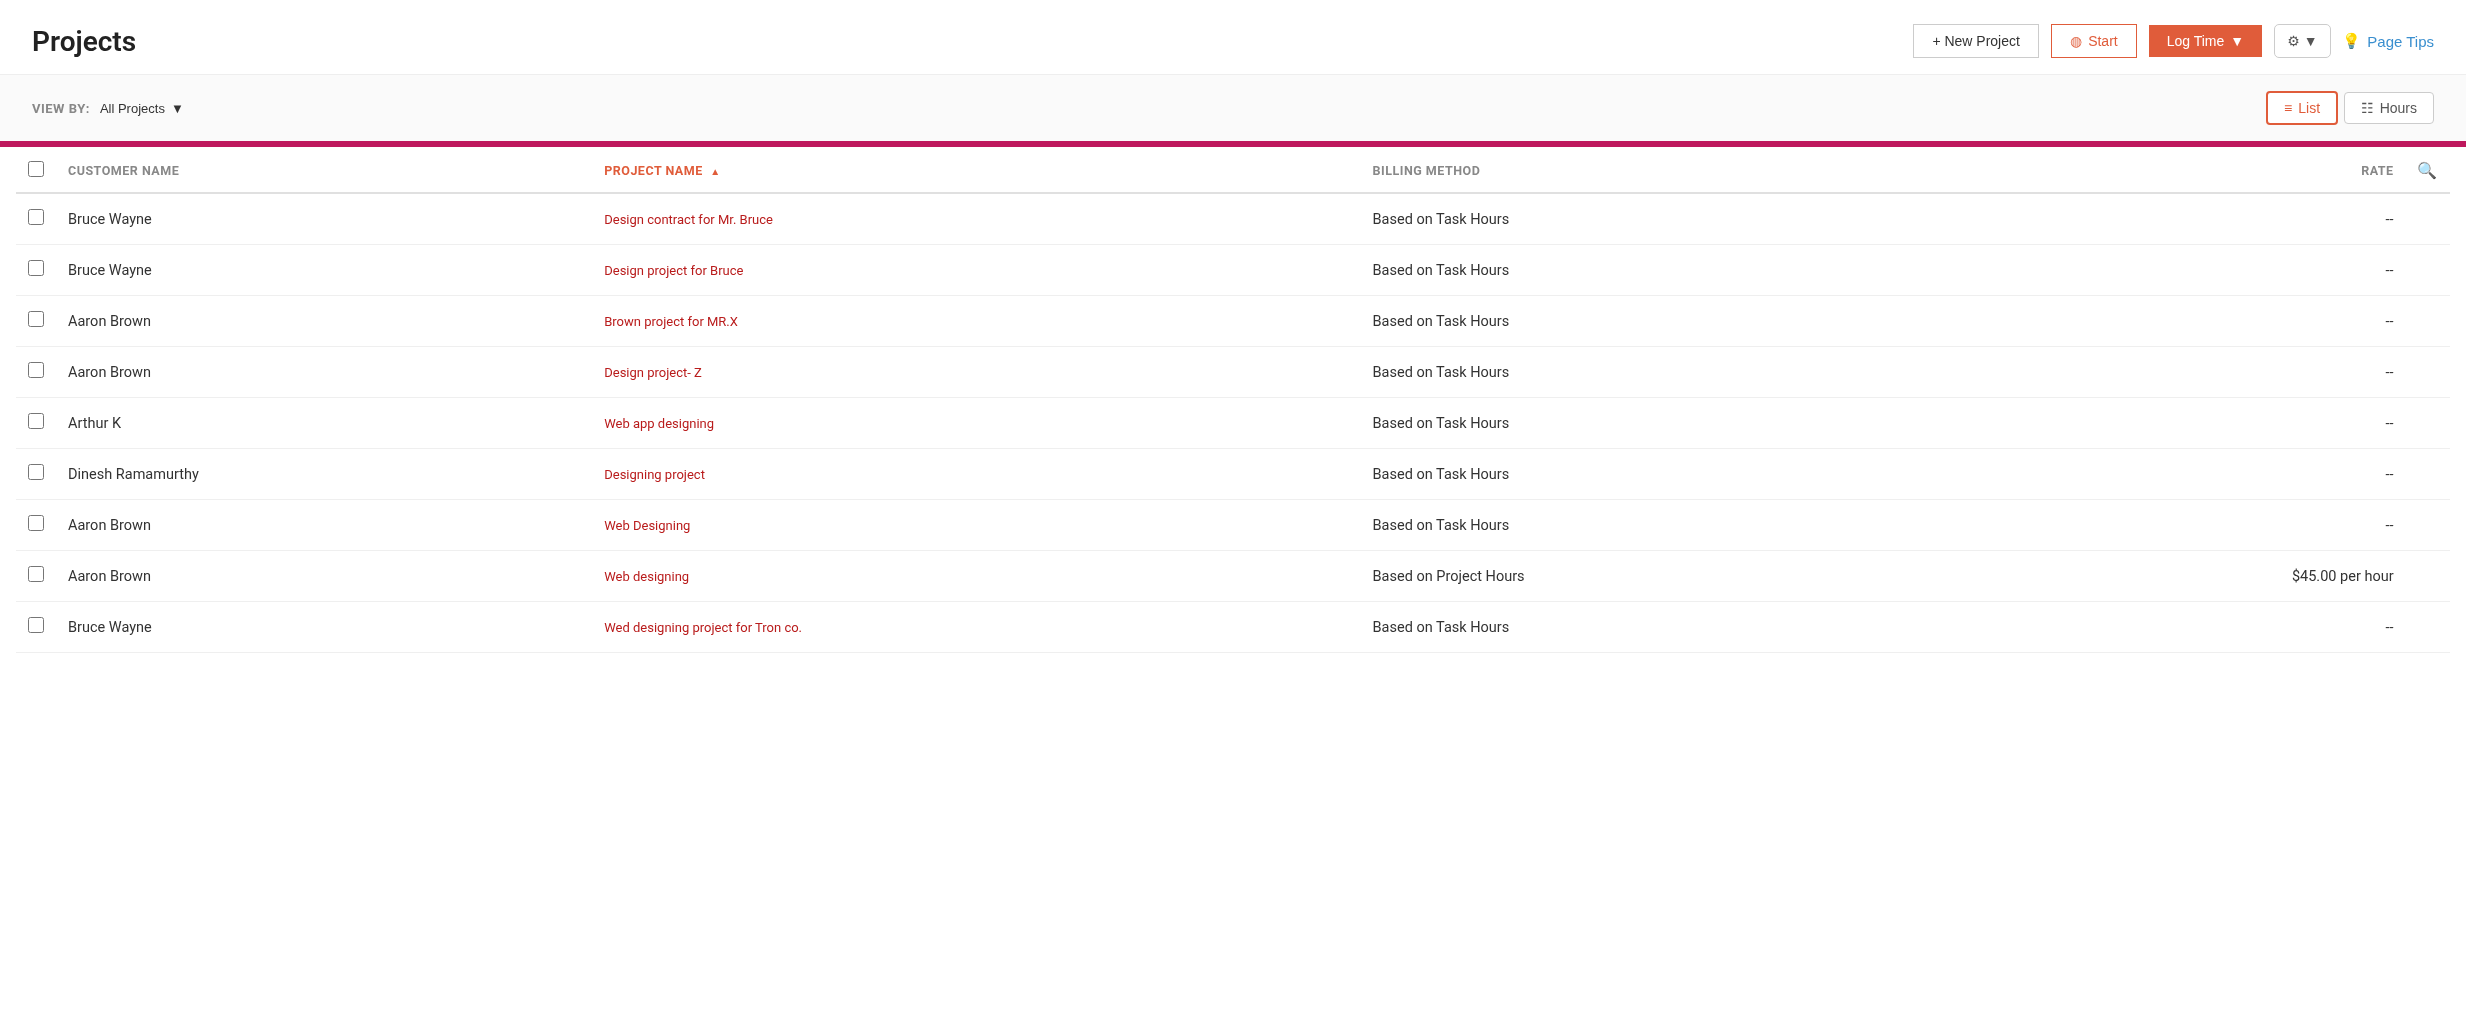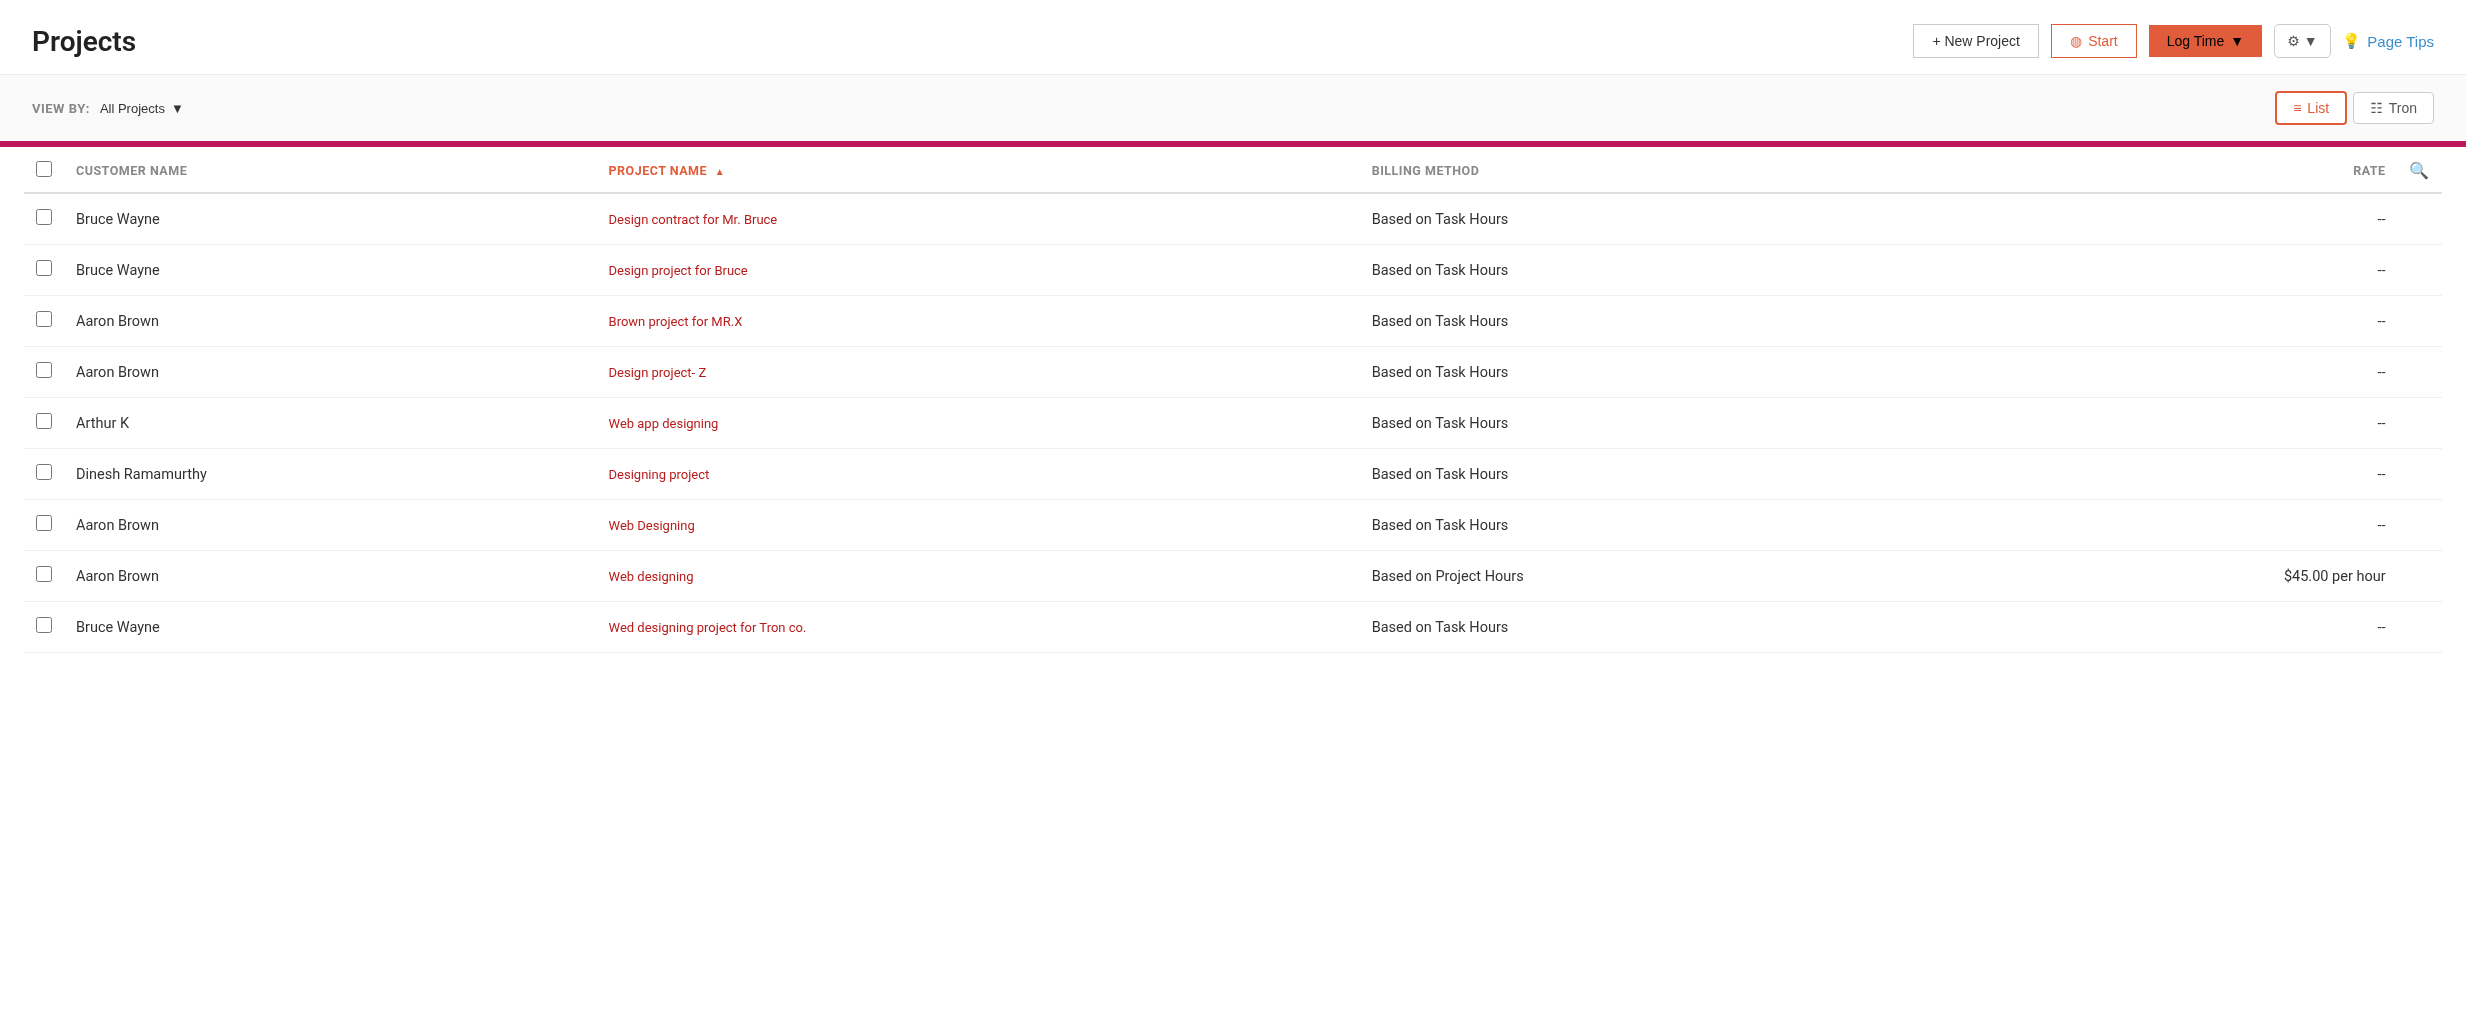--- a/index.html
+++ b/index.html
@@ -43,21 +43,21 @@
       border: 1.5px solid #ccc;
       color: #333;
     }
     .btn-danger-outline {
       background: #fff;
       border: 1.5px solid #e05c3a;
       color: #e05c3a;
     }
     .btn-danger {
       background: #e05c3a;
-      color: #000000;
+      color: #ffffff;
       border: none;
     }
     .btn-icon {
       background: #fff;
       border: 1.5px solid #ccc;
       color: #555;
       padding: 8px 12px;
       border-radius: 5px;
       cursor: pointer;
       display: inline-flex;
@@ -126,21 +126,21 @@
       border: 1.5px solid #ccc;
       color: #555;
     }
     .view-btn.active {
       border: 2px solid #e05c3a;
       color: #e05c3a;
       background: #fff;
     }
     
     .table-container {
-      padding: 0 24px;
+      padding: 0 16px;
     }
     table {
       width: 100%;
       border-collapse: collapse;
     }
     thead tr {
       border-bottom: 2px solid #e0e0e0;
     }
     thead th {
       padding: 14px 12px 12px 12px;
@@ -234,21 +234,21 @@
       <span>▼</span>
     </button>
   </div>
   <div class="view-toggle">
     <button class="view-btn active">
       <span>≡</span>
       <span>List</span>
     </button>
     <button class="view-btn">
       <span>☷</span>
-      <span>Tron</span>
+      <span>Hours</span>
     </button>
   </div>
 </div>
 
 <div class="table-container">
   <table>
     <thead>
       <tr>
         <th class="checkbox-cell">
           <input type="checkbox" style="">

